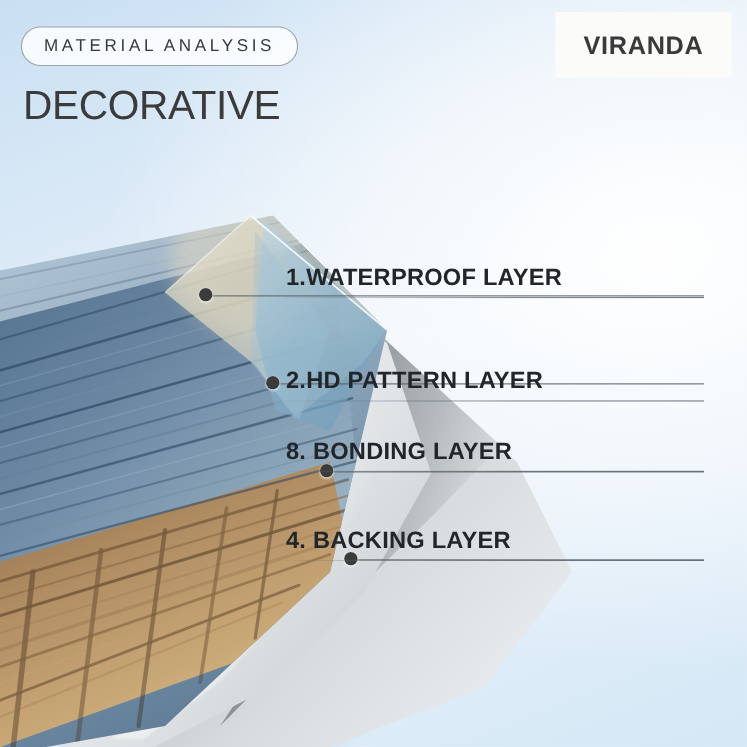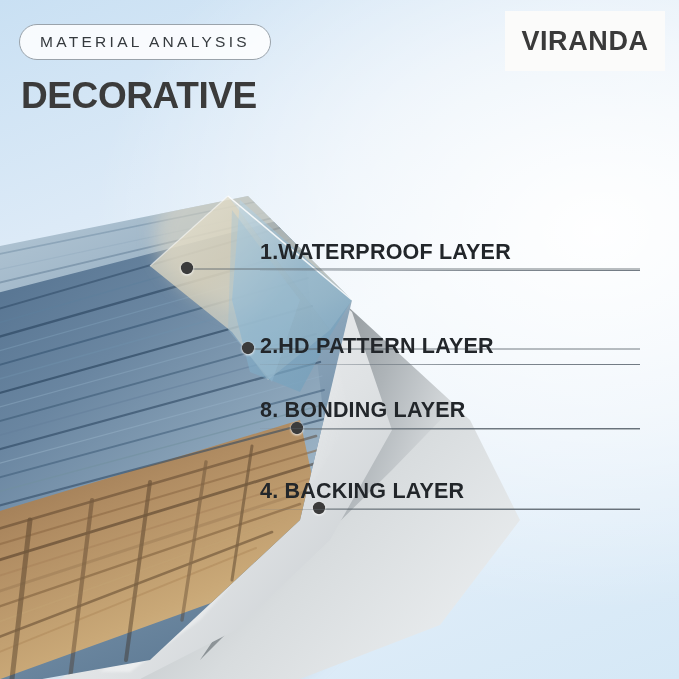--- a/index.html
+++ b/index.html
@@ -25,37 +25,37 @@
     border:1.6px solid #9aa3ab;
     border-radius:20px;
     background:rgba(252,253,254,0.92);
     display:flex; align-items:center;
     font-size:15.5px; letter-spacing:3.3px;
     color:#353a3e; font-weight:400;
     white-space:nowrap;
   }
   .headline {
     position:absolute; left:21px; top:72px;
-    font-size:37px; font-weight:bold;
+    font-size:37px; font-weight:normal;
     letter-spacing:-0.4px;
     line-height:1.28;
     color:#3b3b3b;
     white-space:nowrap;
     text-align:center;
   }
   .headline .l2 { display:block; }
 
   .logo-box {
     position:absolute; left:505px; top:11px;
     width:160px; height:60px;
     background:#fbfbfa;
     display:flex; align-items:center; justify-content:center;
   }
   .logo-box span {
-    font-size:27px; font-weight:bold;
+    font-size:23px; font-weight:bold;
     letter-spacing:0.6px;
     color:#3a3a3a;
   }
 
   
   #stage { position:absolute; inset:0; }
   #stage svg { display:block; width:679px; height:679px; }
 
   
   .callout {

